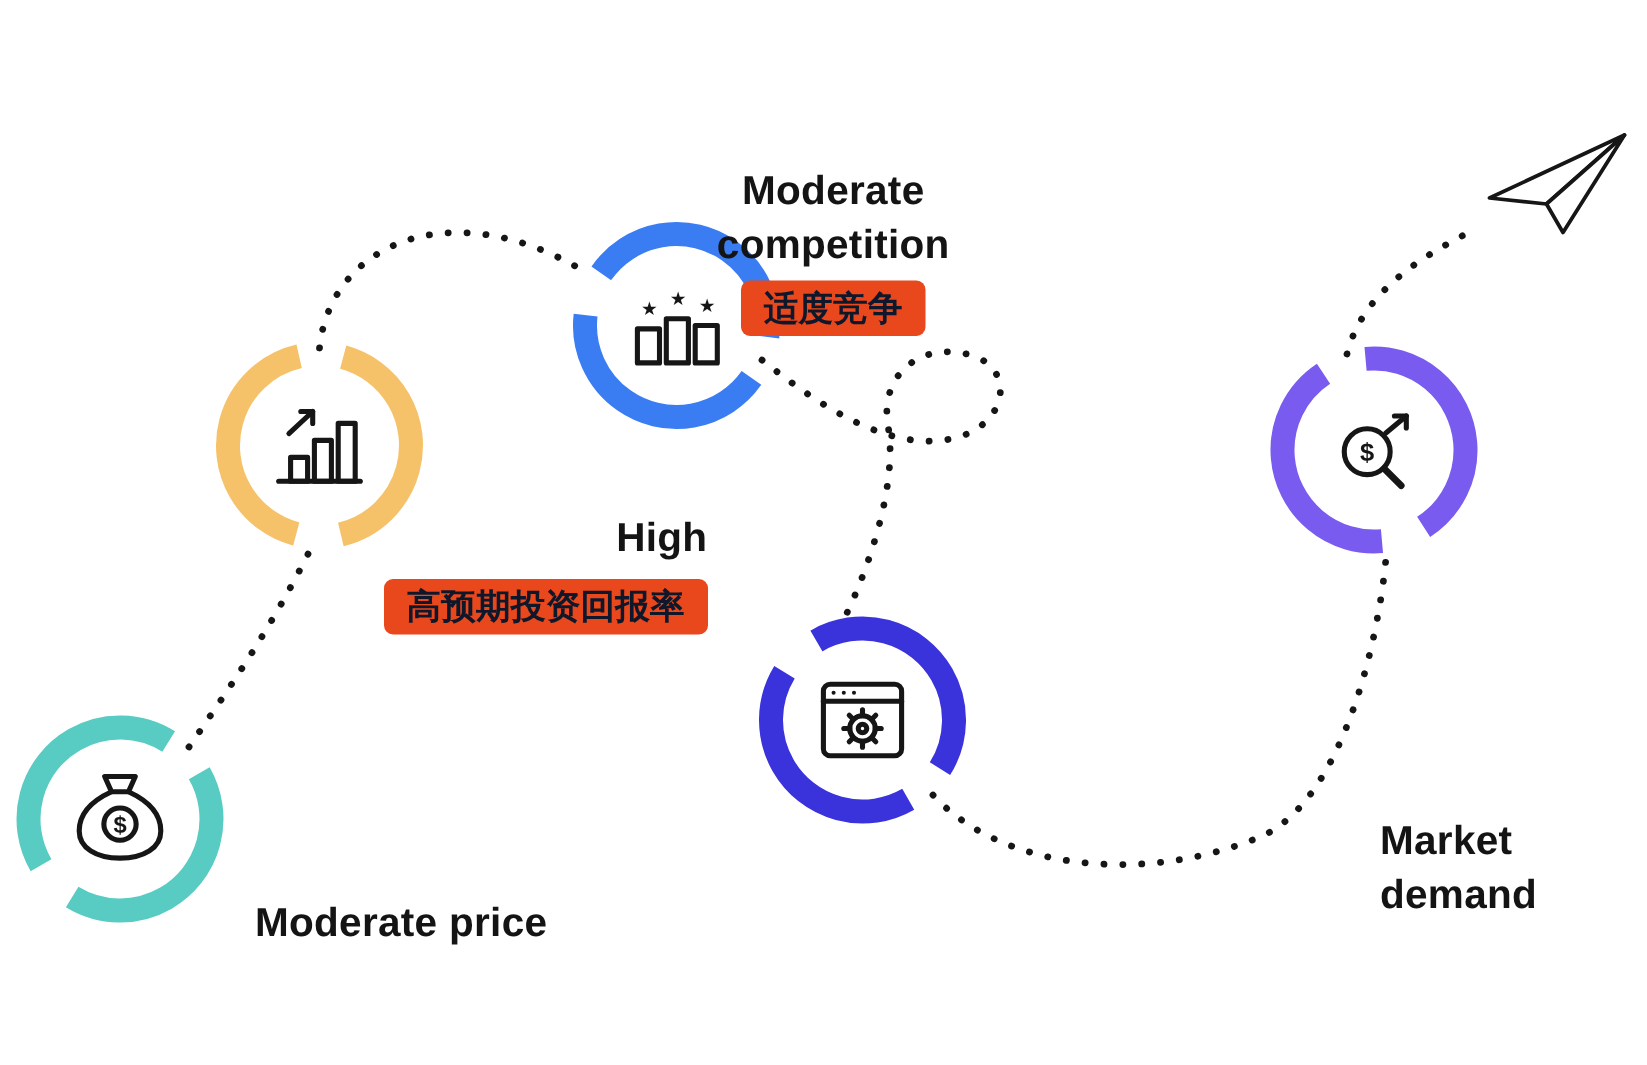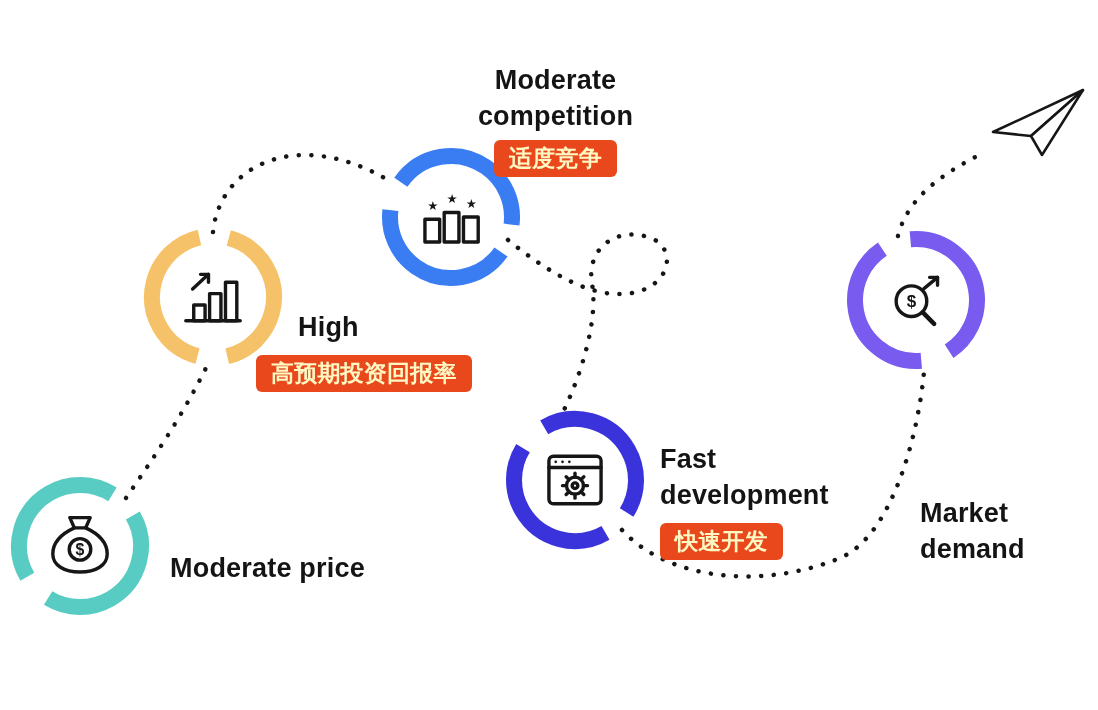--- a/index.html
+++ b/index.html
@@ -4,24 +4,24 @@
 <style>
   html,body{margin:0;padding:0;background:#fff;}
   .canvas{
     position:relative;width:1098px;height:710px;background:#ffffff;overflow:hidden;
     font-family:"Liberation Sans","DejaVu Sans",sans-serif;
   }
   .paths-layer{position:absolute;left:0;top:0;z-index:1;}
   .node{position:absolute;width:150px;height:150px;z-index:2;}
   .node .ring{position:absolute;left:0;top:0;}
   .node .icon{position:absolute;left:0;top:0;width:150px;height:150px;display:flex;align-items:center;justify-content:center;}
-  .label-group{position:absolute;z-index:3;color:#141414;font-weight:700;font-size:27px;line-height:36px;letter-spacing:.2px;}
+  .label-group{position:absolute;z-index:3;color:#141414;font-weight:700;font-size:27px;line-height:36px;letter-spacing:.2px;margin-top:47px;}
   .label-group.center{text-align:center;}
   .badge{
-    display:inline-block;margin-top:10px;background:#E8481C;color:#fef9c3;
+    display:inline-block;margin-top:10px;background:#E8481C;color:#0f172a;
     font-size:23px;font-weight:600;line-height:1.0;padding:7px 15px;border-radius:6px;white-space:nowrap;
   }
 </style>
 </head>
 <body>
 
 <div class="canvas">
 
   <svg class="paths-layer" width="1098" height="710" viewBox="0 0 1098 710">
     <g fill="none" stroke="#161616" stroke-width="4.5" stroke-linecap="round" stroke-dasharray="0.1 12.5">
@@ -66,21 +66,21 @@
           <line x1="-24" y1="21" x2="24" y2="21"></line>
           <rect x="-17" y="7" width="10" height="14"></rect>
           <rect x="-3" y="-3" width="10" height="24"></rect>
           <rect x="11" y="-13" width="10" height="34"></rect>
           <line x1="-18" y1="-7" x2="-4" y2="-20"></line>
           <path d="M -11,-20 L -4,-20 L -4,-13"></path>
         </g>
       </svg>
     </div>
   </div>
-  <div class="label-group" style="left:298px;top:309px;">
+  <div class="label-group" style="left:298px;top:293px;text-align:right;">
     <div>High</div>
     <div class="badge" style="margin-left:-42px;">高预期投资回报率</div>
   </div>
 
   <div class="node" style="left:376px;top:142px;">
     <svg class="ring" width="150" height="150" viewBox="0 0 150 150">
       <circle cx="75" cy="75" r="61" fill="none" stroke="#3A7DF2" stroke-width="16" stroke-dasharray="161 30 162 30" transform="rotate(35 75 75)"></circle>
     </svg>
     <div class="icon">
       <svg viewBox="-30 -30 60 60" width="68" height="68">
@@ -120,25 +120,20 @@
           <line x1="0" y1="12.5" x2="0" y2="16"></line>
           <line x1="-5.3" y1="10.3" x2="-7.8" y2="12.8"></line>
           <line x1="-7.5" y1="5" x2="-11" y2="5"></line>
           <line x1="-5.3" y1="-0.3" x2="-7.8" y2="-2.8"></line>
           <line x1="0" y1="-2.5" x2="0" y2="-6"></line>
           <line x1="5.3" y1="-0.3" x2="7.8" y2="-2.8"></line>
         </g>
       </svg>
     </div>
   </div>
-  <div class="label-group" style="left:660px;top:441px;">
-    <div>Fast</div>
-    <div>development</div>
-    <div class="badge">快速开发</div>
-  </div>
 
   <div class="node" style="left:841px;top:225px;">
     <svg class="ring" width="150" height="150" viewBox="0 0 150 150">
       <circle cx="75" cy="75" r="61" fill="none" stroke="#7A5BEF" stroke-width="16" stroke-dasharray="161 30 162 30" transform="rotate(85 75 75)"></circle>
     </svg>
     <div class="icon">
       <svg viewBox="-30 -30 60 60" width="68" height="68">
         <g fill="none" stroke="#161616" stroke-width="3" stroke-linecap="round" stroke-linejoin="round">
           <circle cx="-4" cy="1" r="13.5"></circle>
           <line x1="6" y1="11" x2="16" y2="21" stroke-width="4"></line>

